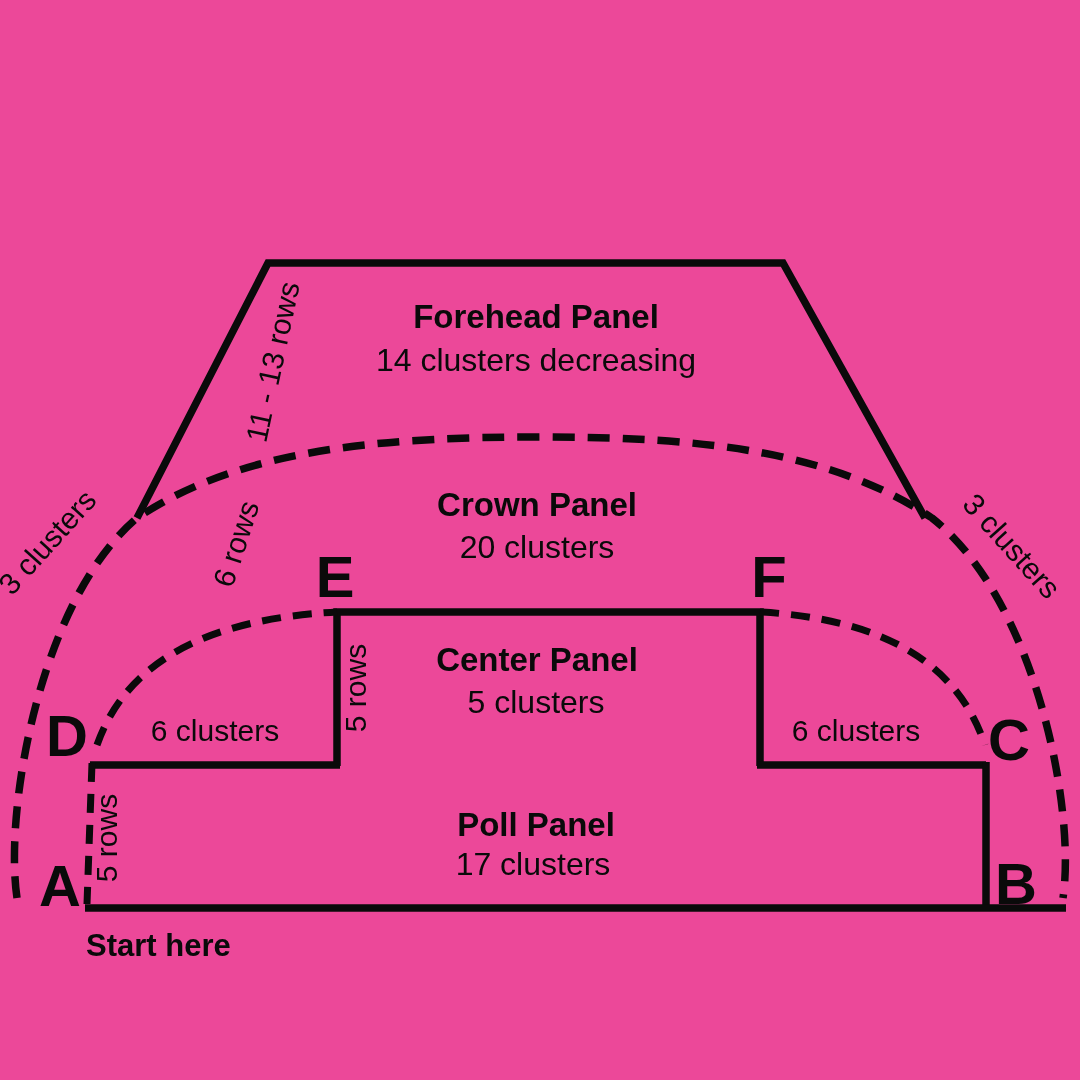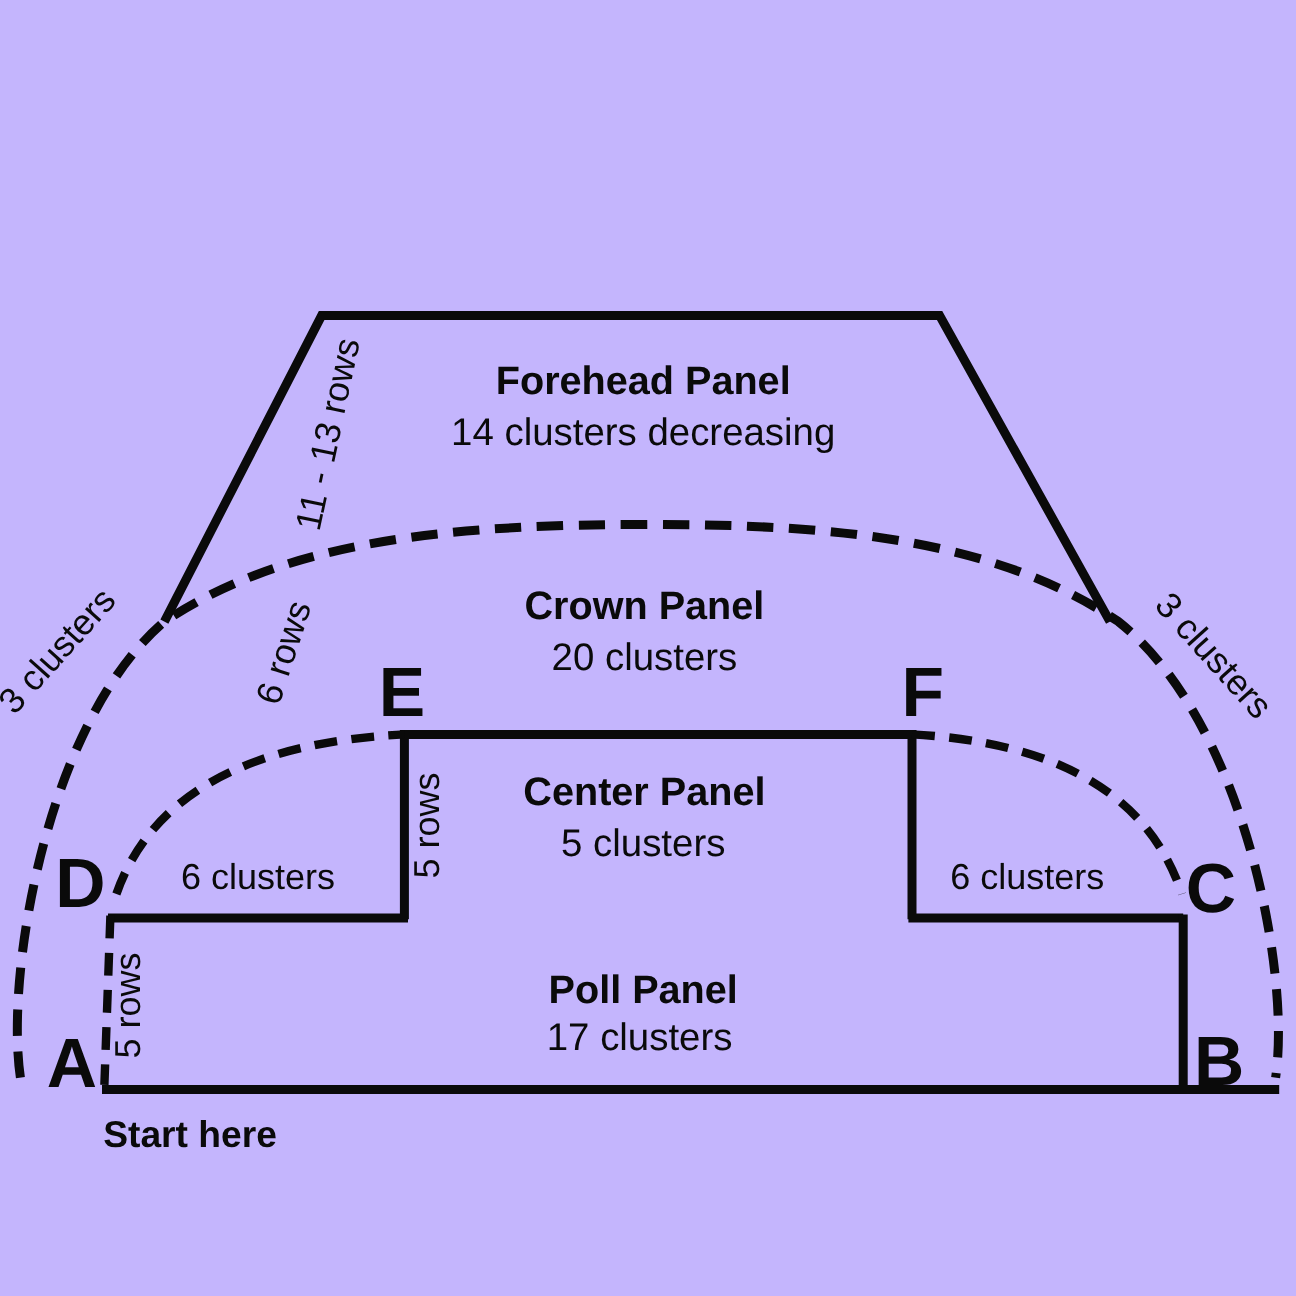--- a/index.html
+++ b/index.html
@@ -1,20 +1,20 @@
 <!DOCTYPE html>
 <html><head>
 <meta charset="utf-8">
 <style>
   html,body{margin:0;padding:0;}
   body{
     width:1080px;height:1080px;background:#ffffff;overflow:hidden;
     font-family:"Liberation Sans", sans-serif;
   }
-  #stage{position:relative;width:1080px;height:1080px;background:#c4b5fd;}
+  #stage{position:relative;width:1080px;height:1080px;background:#ec4899;}
   svg{display:block;}
   .solid{fill:none;stroke:#0a0a0a;stroke-width:7.5;stroke-linejoin:miter;}
   .dashed{fill:none;stroke:#0a0a0a;stroke-width:7.5;stroke-dasharray:22 13;stroke-linecap:butt;}
   .dashed-sm{fill:none;stroke:#0a0a0a;stroke-width:7;stroke-dasharray:19 12;stroke-linecap:butt;}
   text{fill:#0a0a0a;}
   .title{font-size:33px;font-weight:700;}
   .subtitle{font-size:32px;font-weight:400;}
   .edge{font-size:30px;font-weight:400;}
   .pt{font-size:58px;font-weight:800;}
   .start{font-size:31px;font-weight:700;}

